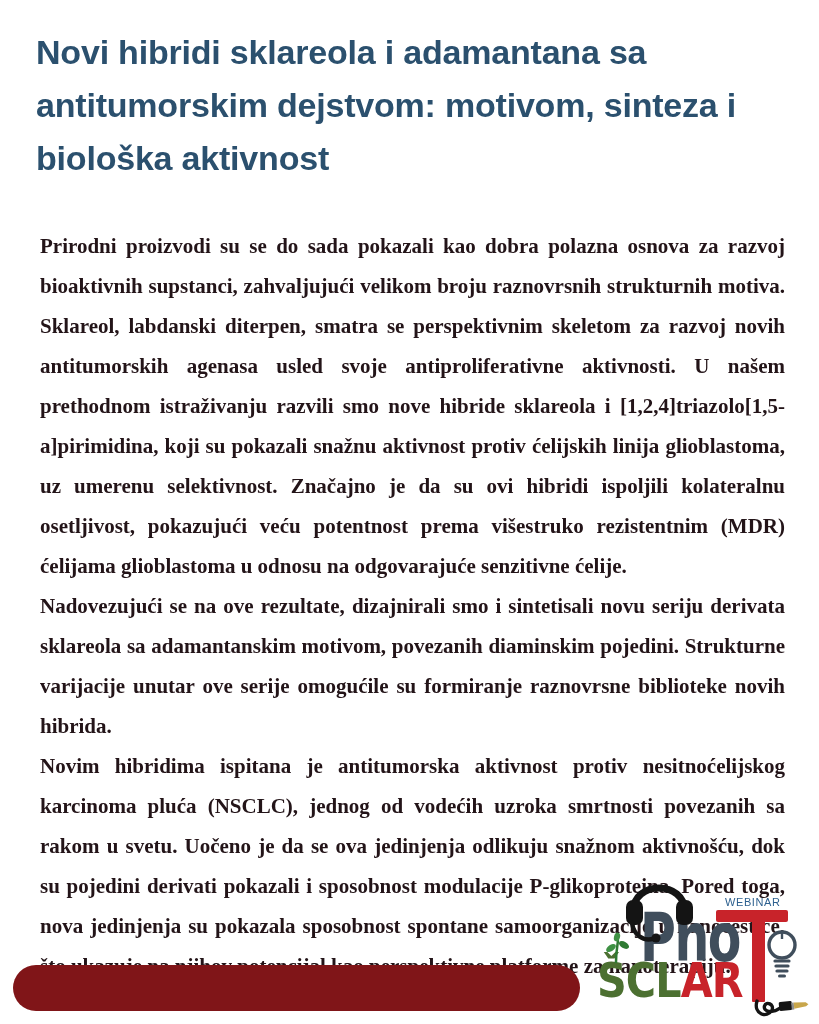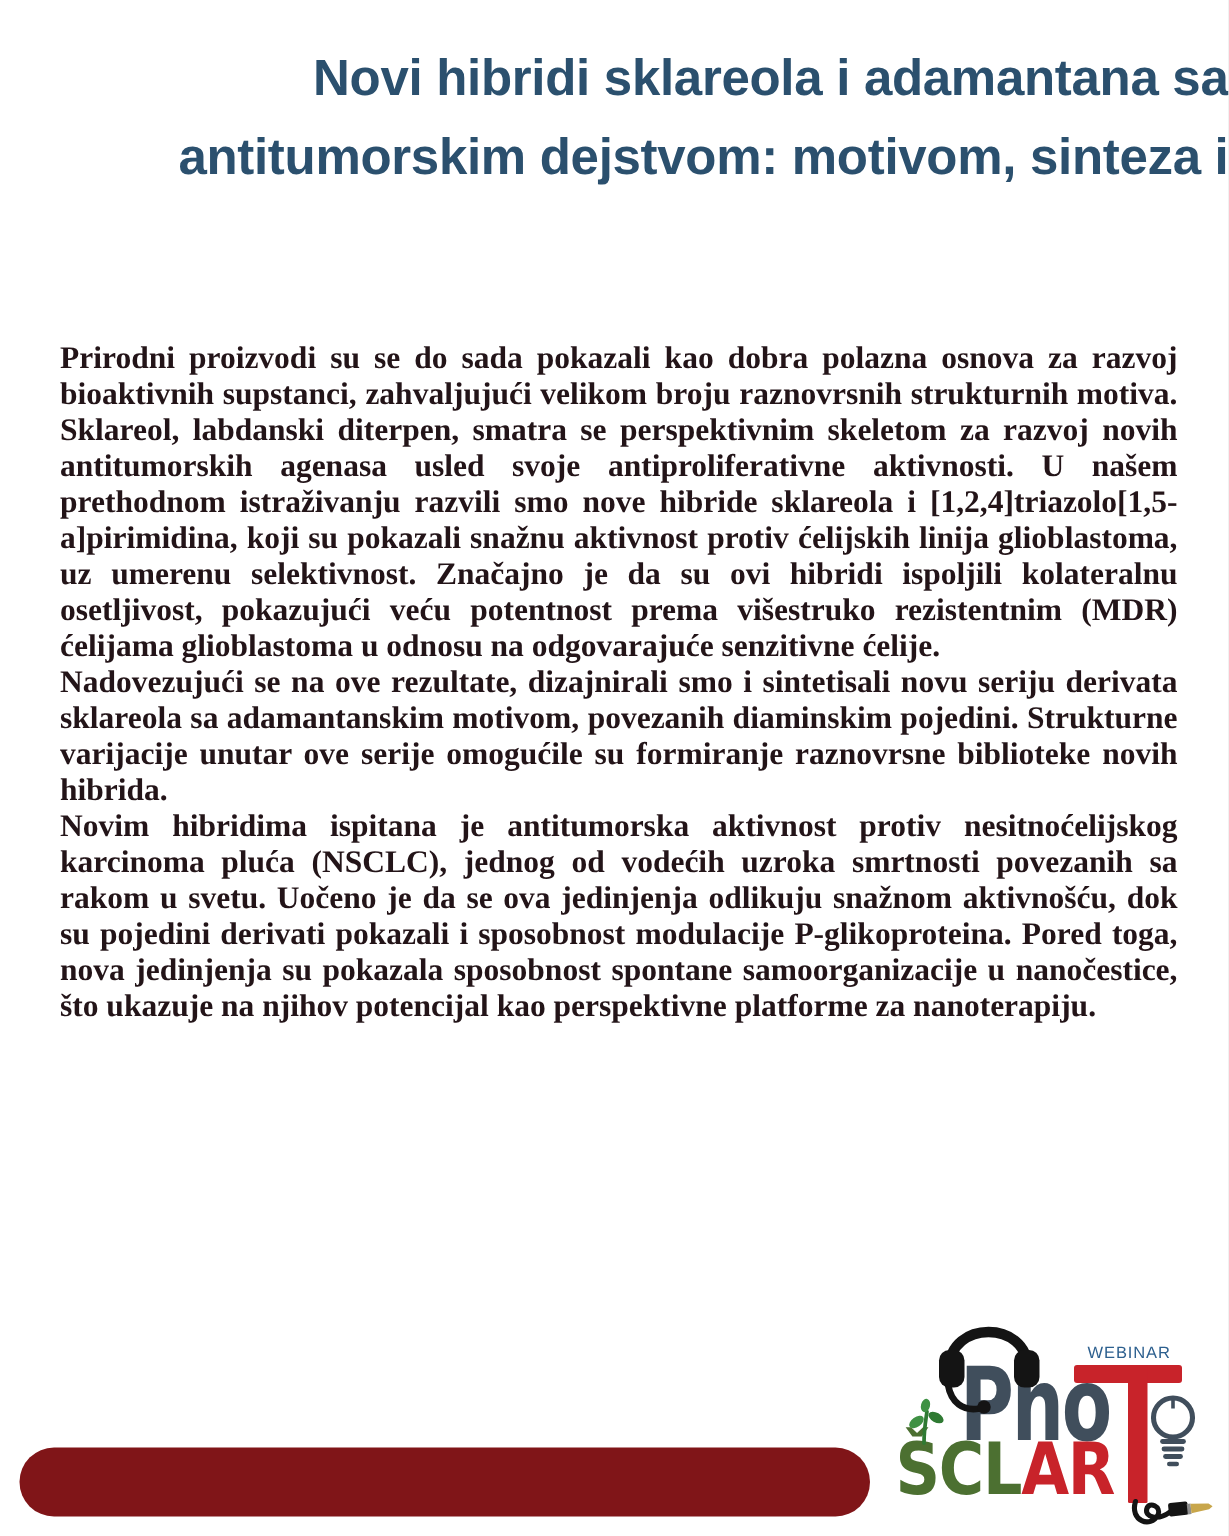--- a/index.html
+++ b/index.html
@@ -6,37 +6,37 @@
   .page{
     position:relative;
     width:819px;height:1024px;
     background:#ffffff;
     overflow:hidden;
     font-family:"Liberation Sans",sans-serif;
   }
   
   .title{
     position:absolute;top:26px;left:0;right:0;
-    text-align:right;
+    text-align:left;
     color:#2b506e;
     font-family:"Liberation Sans",sans-serif;
     font-weight:bold;
     font-size:34px;
     line-height:53px;
     letter-spacing:-.2px;
     padding-left:36px;
   }
   
   .abstract{
     position:absolute;top:226px;left:40px;right:34px;
     color:#231418;
     font-family:"Liberation Serif",serif;
     font-weight:bold;
     font-size:21px;
-    line-height:24px;
+    line-height:40px;
     text-align:justify;
   }
   .abstract p{margin:0;}
   
   .footer-bar{
     position:absolute;
     left:13px;top:965px;
     width:567px;height:46px;
     border-radius:23px;
     background:#801518;
@@ -82,20 +82,21 @@
   .logo-word .red{color:#c8232a;}
 </style>
 </head>
 <body>
 
 <div class="page">
 
   <header class="title">
     <div class="title-line">Novi hibridi sklareola i adamantana sa</div>
     <div class="title-line">antitumorskim dejstvom: motivom, sinteza i</div>
+    <div class="title-line">biološka aktivnost</div>
   </header>
 
   <main class="abstract">
     <p>Prirodni proizvodi su se do sada pokazali kao dobra polazna osnova za razvoj bioaktivnih supstanci, zahvaljujući velikom broju raznovrsnih strukturnih motiva. Sklareol, labdanski diterpen, smatra se perspektivnim skeletom za razvoj novih antitumorskih agenasa usled svoje antiproliferativne aktivnosti. U našem prethodnom istraživanju razvili smo nove hibride sklareola i [1,2,4]triazolo[1,5-a]pirimidina, koji su pokazali snažnu aktivnost protiv ćelijskih linija glioblastoma, uz umerenu selektivnost. Značajno je da su ovi hibridi ispoljili kolateralnu osetljivost, pokazujući veću potentnost prema višestruko rezistentnim (MDR) ćelijama glioblastoma u odnosu na odgovarajuće senzitivne ćelije.</p>
     <p>Nadovezujući se na ove rezultate, dizajnirali smo i sintetisali novu seriju derivata sklareola sa adamantanskim motivom, povezanih diaminskim pojedini. Strukturne varijacije unutar ove serije omogućile su formiranje raznovrsne biblioteke novih hibrida.</p>
     <p>Novim hibridima ispitana je antitumorska aktivnost protiv nesitnoćelijskog karcinoma pluća (NSCLC), jednog od vodećih uzroka smrtnosti povezanih sa rakom u svetu. Uočeno je da se ova jedinjenja odlikuju snažnom aktivnošću, dok su pojedini derivati pokazali i sposobnost modulacije P-glikoproteina. Pored toga, nova jedinjenja su pokazala sposobnost spontane samoorganizacije u nanočestice, što ukazuje na njihov potencijal kao perspektivne platforme za nanoterapiju.</p>
   </main>
 
   <div class="footer-bar"></div>
 

